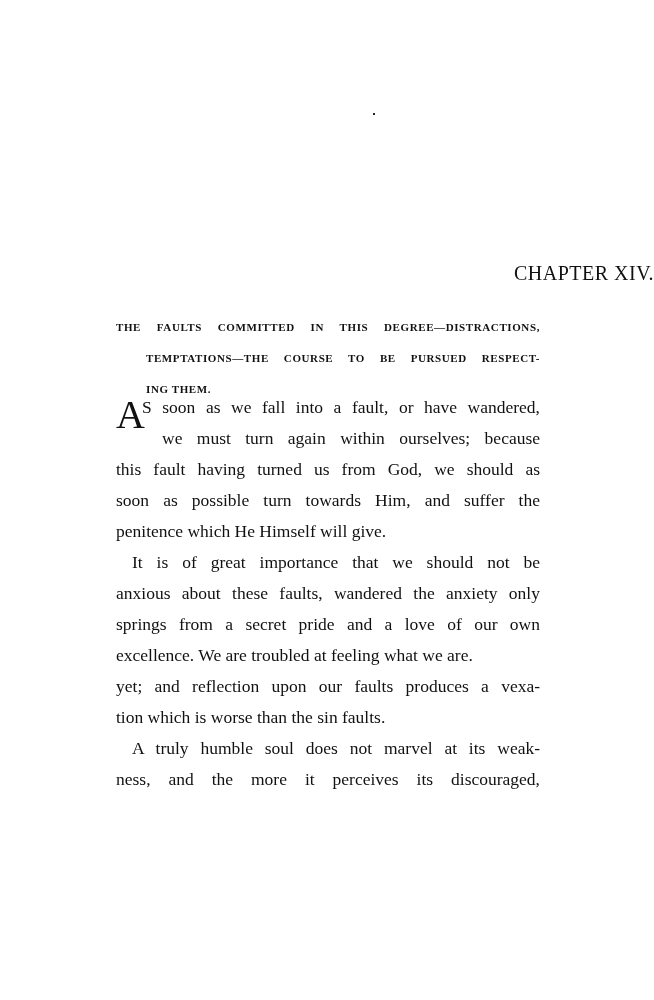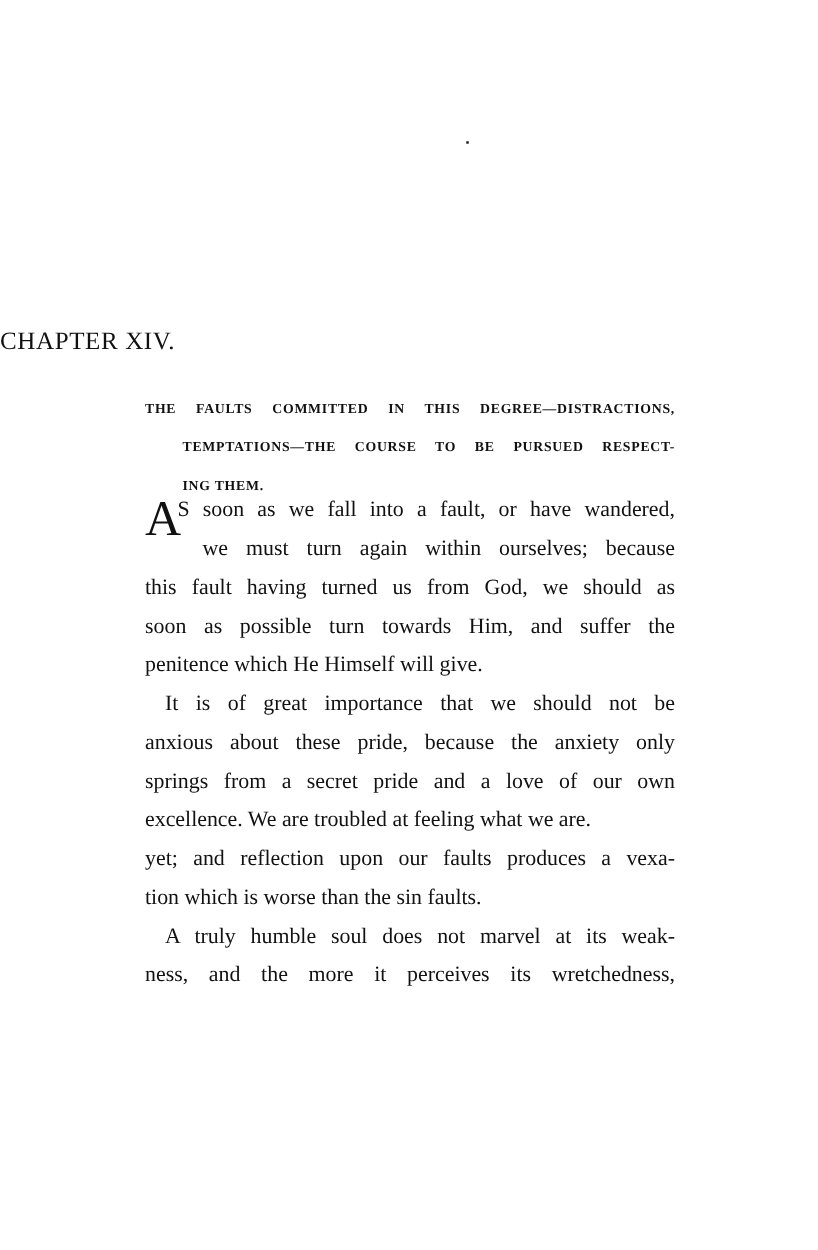--- a/index.html
+++ b/index.html
@@ -1,19 +1,19 @@
 <!DOCTYPE html>
 <html><head>
   <meta charset="utf-8">
   <style>
     html, body { margin: 0; padding: 0; background: #ffffff; }
     body { width: 654px; height: 1000px; position: relative; overflow: hidden;
       font-family: "Liberation Serif", "DejaVu Serif", serif; color: #111; }
     .speck { position: absolute; left: 373px; top: 113px; width: 2px; height: 2px; background: #222; }
-    .chapter-title { position: absolute; left: 0; width: 654px; top: 262px; text-align: left;
+    .chapter-title { position: absolute; left: 0; width: 654px; top: 262px; text-align: right;
       font-size: 20px; letter-spacing: 0.5px; }
     .summary { position: absolute; left: 116px; width: 424px; top: 312px;
       font-size: 11px; font-weight: bold; letter-spacing: 0.6px; line-height: 21px; }
     .summary .line { white-space: nowrap; display: block; text-align: justify; text-align-last: justify; }
     .summary .line.indent { padding-left: 30px; }
     .summary .line.last { text-align-last: left; }
     .body-text { position: absolute; left: 116px; width: 424px; top: 392px; font-size: 17.5px; }
     .line { display: block; height: 31px; line-height: 31px; white-space: nowrap;
       text-align: justify; text-align-last: justify; }
     .line.last { text-align-last: left; }
@@ -40,25 +40,25 @@
 <div class="body-text">
   <div>
     <span class="line first-line">S soon as we fall into a fault, or have wandered,</span>
     <span class="line indent-drop">we must turn again within ourselves; because</span>
     <span class="line">this fault having turned us from God, we should as</span>
     <span class="line">soon as possible turn towards Him, and suffer the</span>
     <span class="line last">penitence which He Himself will give.</span>
   </div>
   <div>
     <span class="line indent1">It is of great importance that we should not be</span>
-    <span class="line">anxious about these pride, because the anxiety only</span>
+    <span class="line">anxious about these faults, wandered the anxiety only</span>
     <span class="line">springs from a secret pride and a love of our own</span>
     <span class="line last">excellence.  We are troubled at feeling what we are.</span>
   </div>
   <div>
     <span class="line">yet; and reflection upon our faults produces a vexa-</span>
     <span class="line last">tion which is worse than the sin faults.</span>
   </div>
   <div>
     <span class="line indent1">A truly humble soul does not marvel at its weak-</span>
-    <span class="line">ness, and the more it perceives its wretchedness,</span>
+    <span class="line">ness, and the more it perceives its discouraged,</span>
   </div>
 </div>
 
 </body></html>

